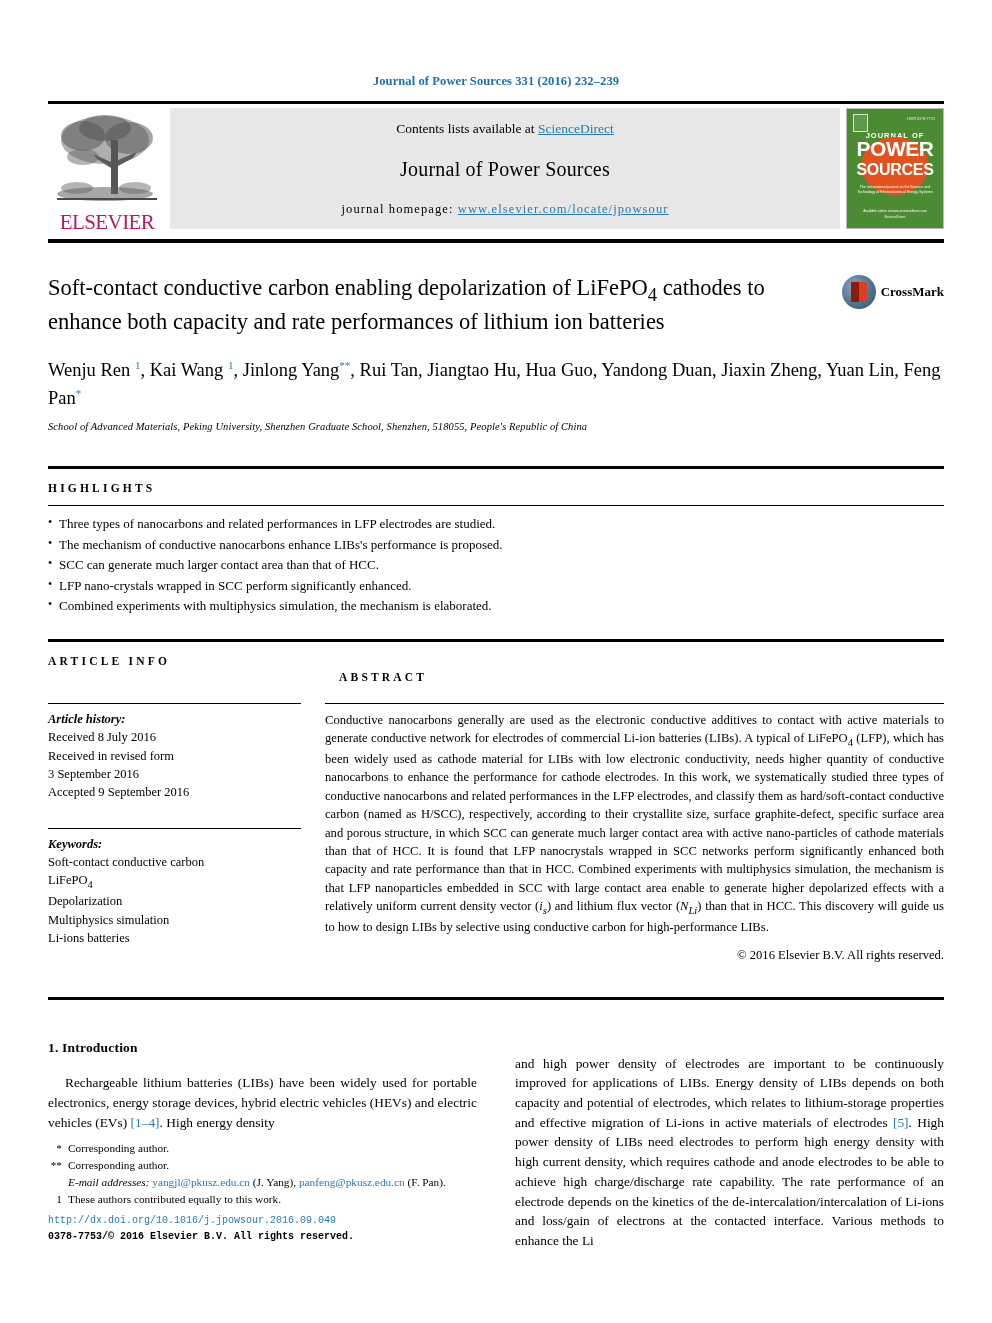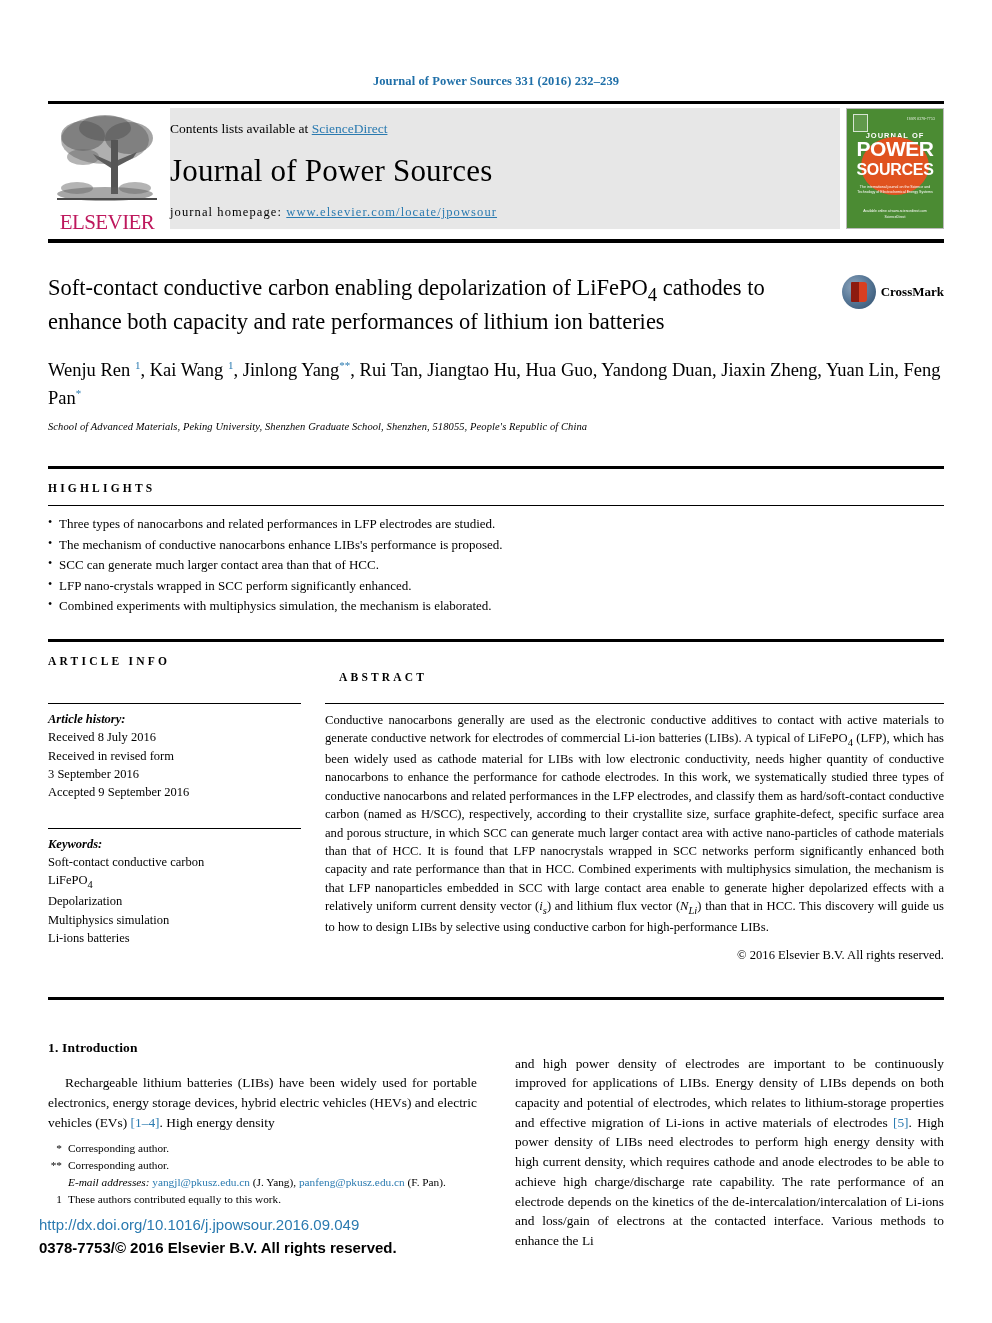--- a/index.html
+++ b/index.html
@@ -53,32 +53,32 @@
     line-height: 1;
     margin-top: 6px;
     white-space: nowrap;
   }
   .journal-banner {
     flex: 1 1 auto;
     background: #e7e7e7;
     margin: 4px 0 6px 4px;
     display: flex;
     flex-direction: column;
-    align-items: flex-start;
+    align-items: center;
     justify-content: space-between;
     padding: 13px 0 12px 0;
     gap: 16px;
   }
   .contents-line {
     font-size: 13.5px;
     font-family: "Liberation Serif", serif;
   }
   .sd-link { color: #2a7ab0; }
   .journal-title {
-    font-size: 31px;
+    font-size: 20px;
     font-family: "Liberation Serif", serif;
     letter-spacing: .2px;
   }
   .homepage-line {
     font-size: 12.5px;
     letter-spacing: 1.1px;
     font-family: Liberation Serif, serif;
   }
   .homepage-line .url { color: #2a7ab0; }
   .cover-thumb {
@@ -309,25 +309,25 @@
     font-size: 11.3px;
     line-height: 1.5;
   }
   .fn-row { display: flex; }
   .fn-mark { width: 20px; flex: 0 0 20px; text-align: right; padding-right: 6px; }
   .fn-body { flex: 1 1 auto; }
   .fn-body .em { font-style: italic; }
   .link { color: #2a7ab0; }
   .doi-block {
     position: absolute;
-    left: 39px;
+    left: 48px;
     top: 1213px;
     width: 430px;
-    font-family: Liberation Sans, sans-serif;
-    font-size: 15px;
+    font-family: Liberation Mono, monospace;
+    font-size: 10px;
     line-height: 1.55;
   }
   .doi-block .doi { color: #2a7ab0; }
   .doi-block .issn { font-weight: bold; }
 </style>
 </head>
 <body>
 
 <div class="page">
 

